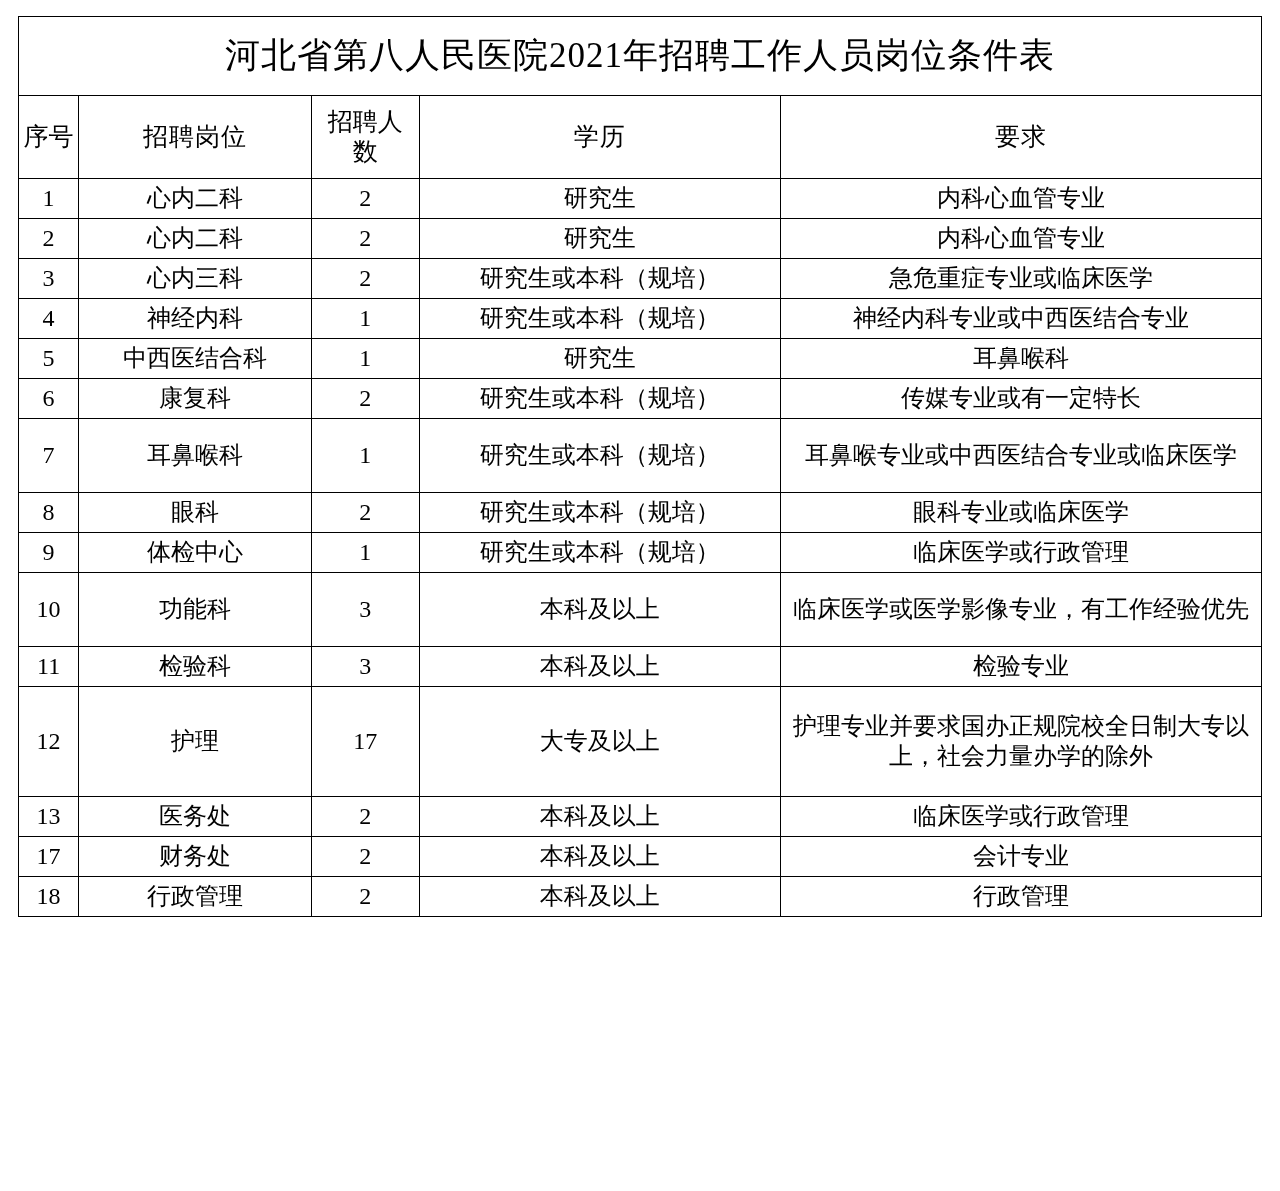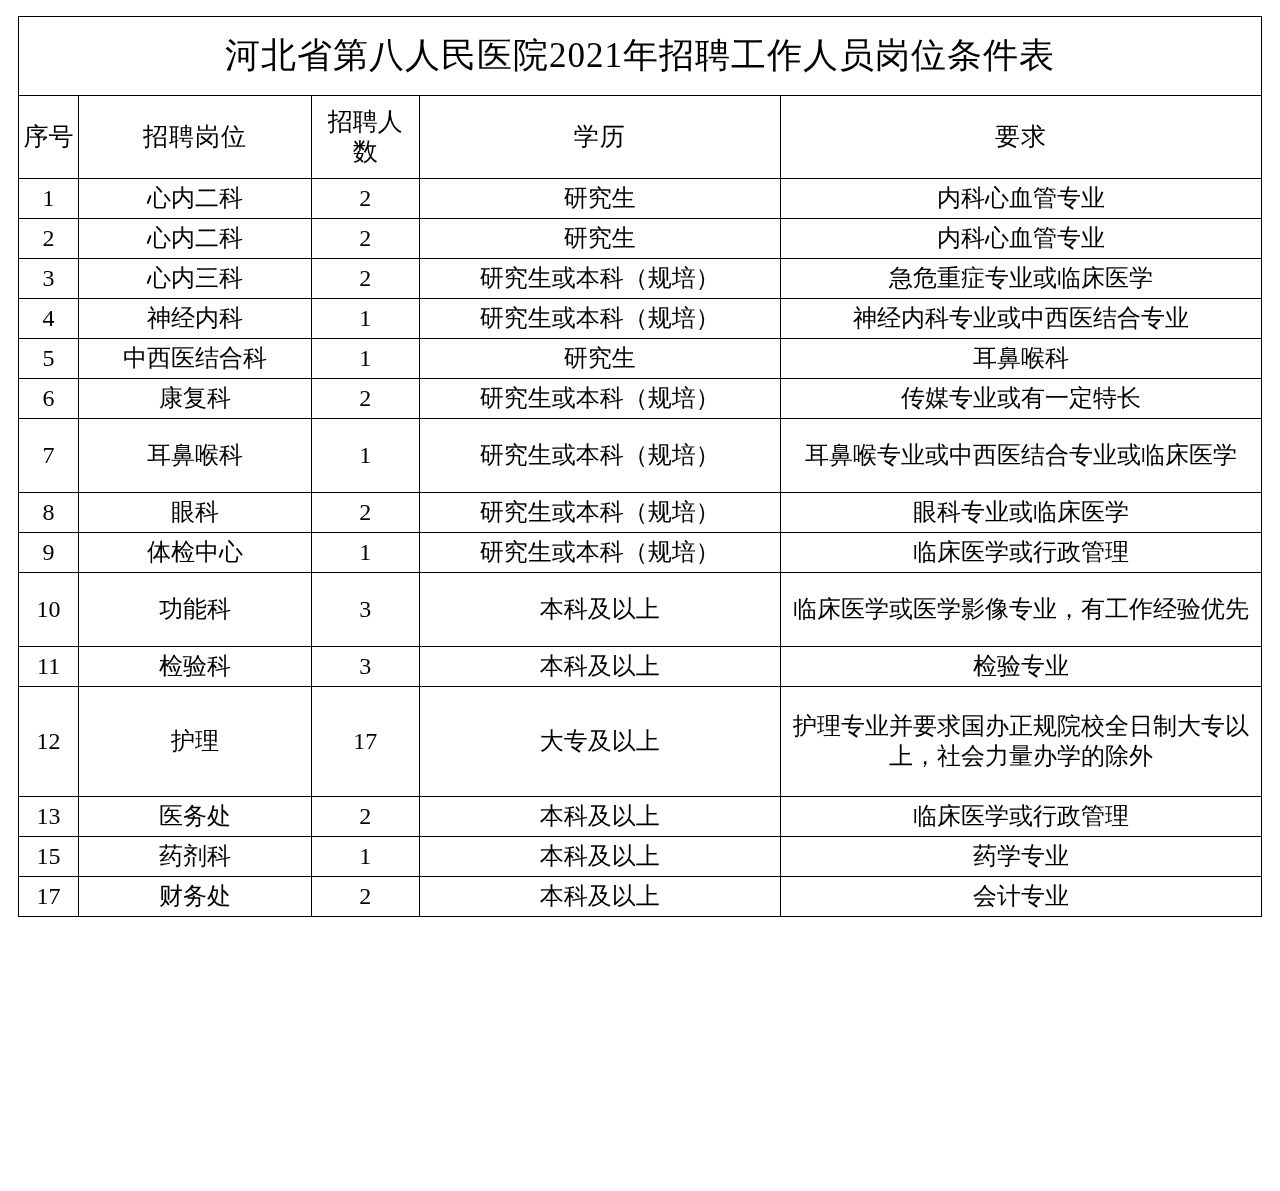--- a/index.html
+++ b/index.html
@@ -170,28 +170,28 @@
           <td class="body-cell">护理专业并要求国办正规院校全日制大专以上，社会力量办学的除外</td>
         </tr>
         <tr class="r-short">
           <td class="body-cell">13</td>
           <td class="body-cell">医务处</td>
           <td class="body-cell">2</td>
           <td class="body-cell">本科及以上</td>
           <td class="body-cell">临床医学或行政管理</td>
         </tr>
         <tr class="r-short">
-          <td class="body-cell">15</td>
-          <td class="body-cell">药剂科</td>
-          <td class="body-cell">1</td>
-          <td class="body-cell">本科及以上</td>
-          <td class="body-cell">药学专业</td>
-        </tr>
-        <tr class="r-short">
           <td class="body-cell">17</td>
           <td class="body-cell">财务处</td>
           <td class="body-cell">2</td>
           <td class="body-cell">本科及以上</td>
           <td class="body-cell">会计专业</td>
         </tr>
+        <tr class="r-short">
+          <td class="body-cell">18</td>
+          <td class="body-cell">行政管理</td>
+          <td class="body-cell">2</td>
+          <td class="body-cell">本科及以上</td>
+          <td class="body-cell">行政管理</td>
+        </tr>
       </tbody>
   </table>
 </div>
 
 </body></html>

